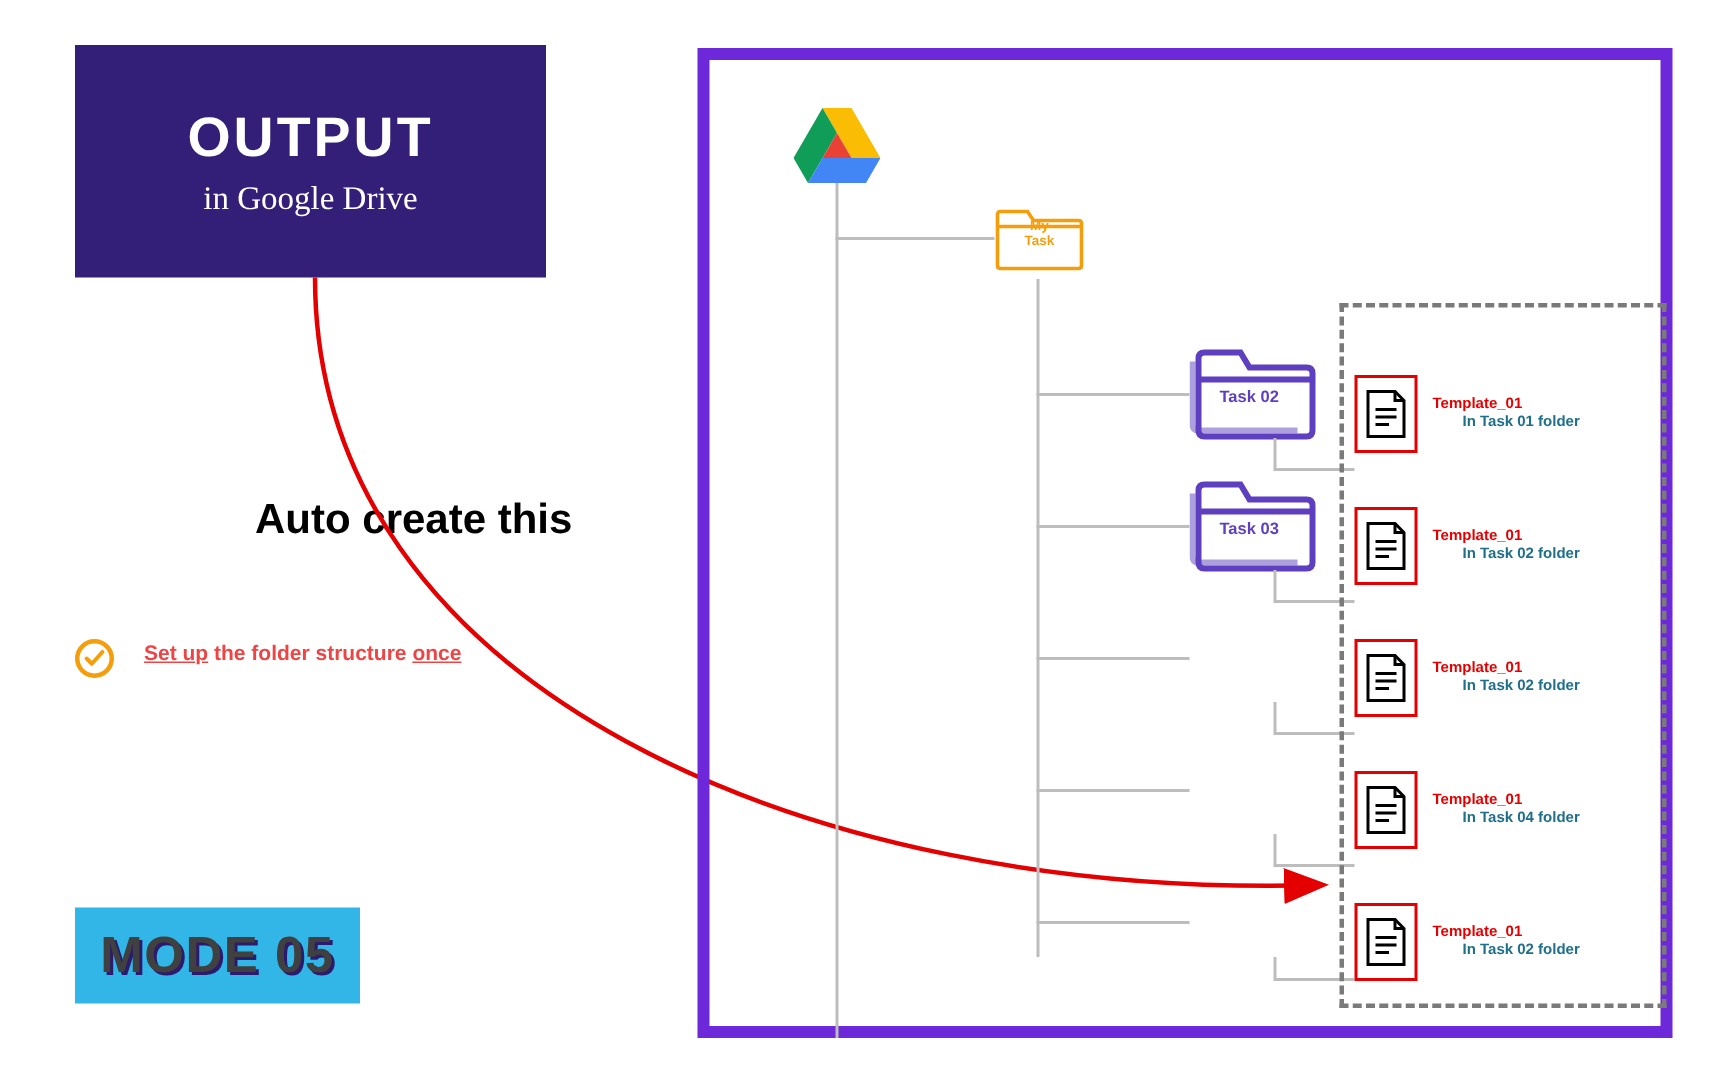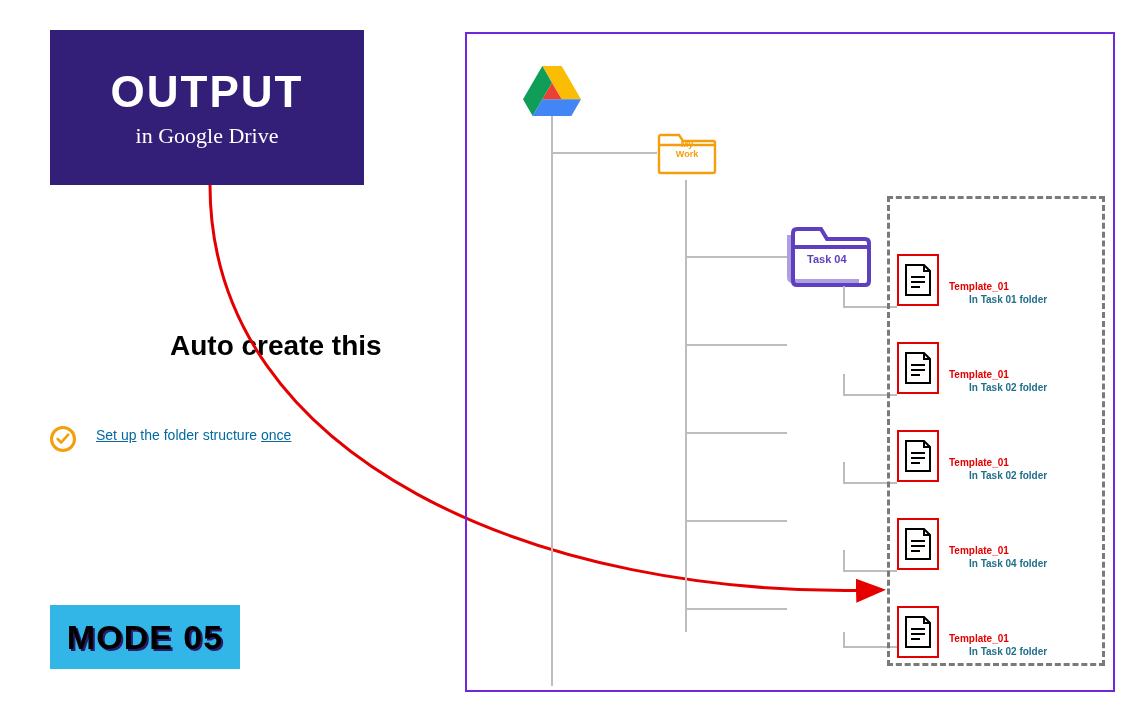--- a/index.html
+++ b/index.html
@@ -1,58 +1,58 @@
 <!DOCTYPE html>
 <html><head>
 <meta charset="utf-8">
 <style>
   html,body{margin:0;padding:0;width:1140px;height:713px;font-family:Arial,Helvetica,sans-serif;background:#fff;overflow:hidden;}
   *{box-sizing:border-box;}
 
   
   .output-box{position:absolute;left:50px;top:30px;width:314px;height:155px;background:#341f78;color:#fff;display:flex;flex-direction:column;align-items:center;justify-content:center;}
-  .output-title{font-size:44px;font-weight:800;letter-spacing:2px;}
+  .output-title{font-size:37px;font-weight:800;letter-spacing:2px;}
   .output-sub{font-size:22px;font-family:Georgia,'Times New Roman',serif;font-weight:400;margin-top:6px;}
 
   
   .tagline{position:absolute;left:170px;top:330px;font-size:28px;font-weight:800;color:#000000;}
 
   
   .checklist{position:absolute;left:50px;top:426px;width:350px;}
   .check-row{display:flex;align-items:flex-start;margin-bottom:16px;}
   .check-icon{width:26px;height:26px;border:3px solid #f59e0b;border-radius:50%;flex:0 0 26px;display:flex;align-items:center;justify-content:center;margin-right:20px;}
   .check-icon svg{width:14px;height:14px;}
-  .check-text{font-size:14px;font-weight:400;color:#0369a1;line-height:1.35;}
+  .check-text{font-size:14px;font-weight:700;color:#ef4444;line-height:1.35;}
   .check-text u{text-decoration:underline;}
 
   
   .mode-badge{position:absolute;left:50px;top:605px;width:190px;height:64px;background:#31b6e7;display:flex;align-items:center;justify-content:center;}
-  .mode-badge span{font-size:34px;font-weight:900;letter-spacing:1px;color:#000000;text-shadow:2px 2px 0 #2b1a6d;}
-
-  
-  .diagram{position:absolute;left:465px;top:32px;width:650px;height:660px;border:2px solid #6d28d9;}
+  .mode-badge span{font-size:34px;font-weight:900;letter-spacing:1px;color:#404040;text-shadow:2px 2px 0 #2b1a6d;}
+
+  
+  .diagram{position:absolute;left:465px;top:32px;width:650px;height:660px;border:8px solid #6d28d9;}
 
   
   .drive-icon{position:absolute;left:56px;top:32px;}
 
   
   .folder-orange{position:absolute;left:190px;top:92px;width:60px;height:54px;display:flex;flex-direction:column;align-items:center;justify-content:center;}
   .folder-orange .fold{width:60px;height:44px;}
   .folder-orange .label{position:absolute;top:14px;font-size:9px;font-weight:700;color:#f59e0b;text-align:center;line-height:1.1;}
 
   
   .task-col{position:absolute;left:320px;top:185px;}
   .task-folder{position:relative;width:88px;height:72px;margin-bottom:16px;}
   .task-folder svg{width:88px;height:72px;}
   .task-folder .label{position:absolute;left:20px;top:34px;font-size:11px;font-weight:800;color:#5e3fbf;}
 
   
   .dashed-box{position:absolute;left:420px;top:162px;width:218px;height:470px;border:3px dashed #7a7a7a;}
   .tmpl-col{position:absolute;left:430px;top:200px;}
-  .tmpl{position:relative;height:72px;margin-bottom:16px;display:flex;align-items:flex-end;}
+  .tmpl{position:relative;height:72px;margin-bottom:16px;display:flex;align-items:center;}
   .doc-box{width:42px;height:52px;border:2px solid #e40000;background:#fff;display:flex;align-items:center;justify-content:center;margin-right:10px;}
   .doc-box svg{width:28px;height:34px;}
   .tmpl-text{font-size:10px;line-height:1.25;}
   .tmpl-name{color:#e40000;font-weight:700;}
   .tmpl-loc{color:#1f6f8b;font-weight:700;margin-left:20px;}
 
   
   .line{position:absolute;background:#bdbdbd;}
 </style>
 </head>
@@ -103,35 +103,43 @@
   <div class="line" style="left:84px;top:82px;width:2px;height:570px;"></div>
 
   <div class="line" style="left:84px;top:118px;width:106px;height:2px;"></div>
 
   <div class="folder-orange">
     <svg class="fold" viewBox="0 0 60 44">
       <path d="M2 10 L2 40 Q2 42 4 42 L56 42 Q58 42 58 40 L58 12 Q58 10 56 10 L26 10 L22 4 L4 4 Q2 4 2 6 Z" fill="none" stroke="#f59e0b" stroke-width="2.4"></path>
       <path d="M2 14 L58 14" stroke="#f59e0b" stroke-width="2.4"></path>
     </svg>
     <div class="label">
-      <span>My</span><br><span>Work</span>
+      <span>My</span><br><span>Task</span>
     </div>
   </div>
 
   <div class="line" style="left:218px;top:146px;width:2px;height:452px;"></div>
 
   <div class="task-col">
 
     <div class="task-folder">
       <svg viewBox="0 0 88 72">
         <path d="M6 20 L6 62 Q6 66 10 66 L78 66 Q82 66 82 62 L82 24 Q82 20 78 20 L40 20 L34 10 L10 10 Q6 10 6 14 Z" fill="none" stroke="#5e3fbf" stroke-width="4"></path>
         <path d="M2 16 L2 58 Q2 62 6 62 L72 62" fill="none" stroke="#5e3fbf" stroke-width="4" opacity="0.5"></path>
         <path d="M6 28 L82 28" stroke="#5e3fbf" stroke-width="4"></path>
       </svg>
-      <div class="label">Task 04</div>
+      <div class="label">Task 02</div>
+    </div>
+    <div class="task-folder">
+      <svg viewBox="0 0 88 72">
+        <path d="M6 20 L6 62 Q6 66 10 66 L78 66 Q82 66 82 62 L82 24 Q82 20 78 20 L40 20 L34 10 L10 10 Q6 10 6 14 Z" fill="none" stroke="#5e3fbf" stroke-width="4"></path>
+        <path d="M2 16 L2 58 Q2 62 6 62 L72 62" fill="none" stroke="#5e3fbf" stroke-width="4" opacity="0.5"></path>
+        <path d="M6 28 L82 28" stroke="#5e3fbf" stroke-width="4"></path>
+      </svg>
+      <div class="label">Task 03</div>
     </div>
   </div>
 
   <div class="line" style="left:218px;top:222px;width:102px;height:2px;"></div>
   <div class="line" style="left:218px;top:310px;width:102px;height:2px;"></div>
   <div class="line" style="left:218px;top:398px;width:102px;height:2px;"></div>
   <div class="line" style="left:218px;top:486px;width:102px;height:2px;"></div>
   <div class="line" style="left:218px;top:574px;width:102px;height:2px;"></div>
 
   <div class="line" style="left:376px;top:252px;width:2px;height:20px;"></div>

